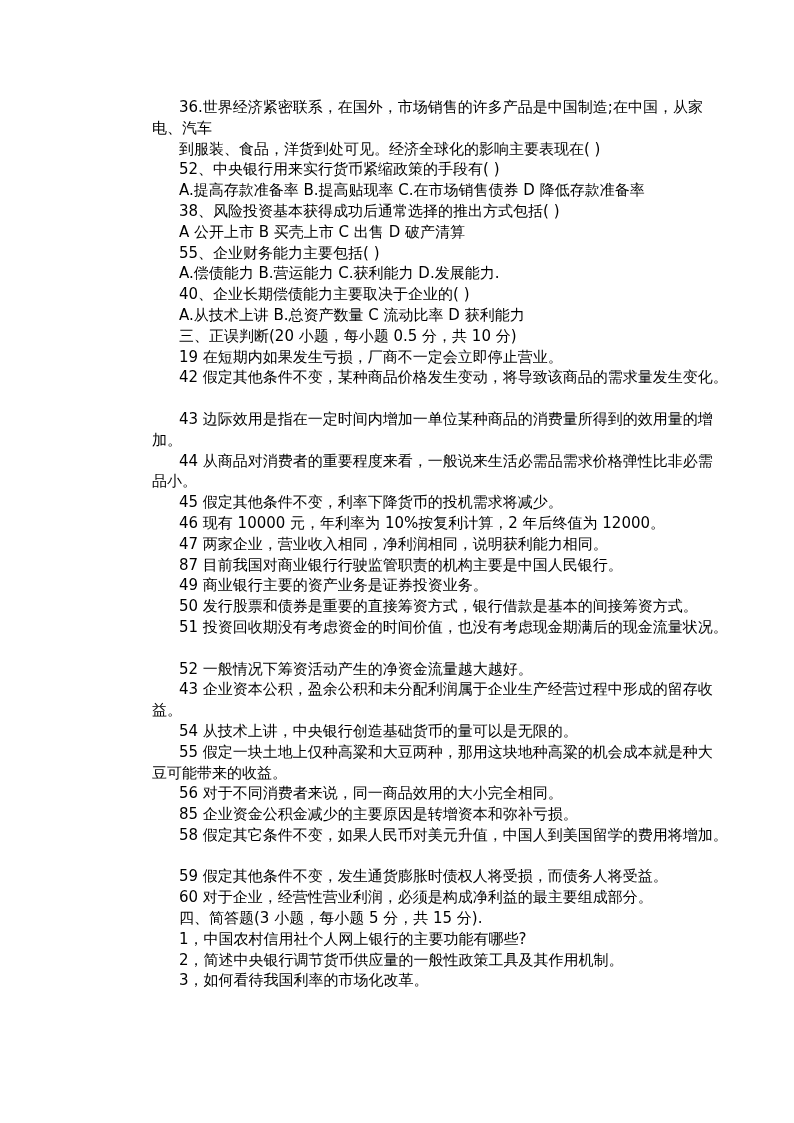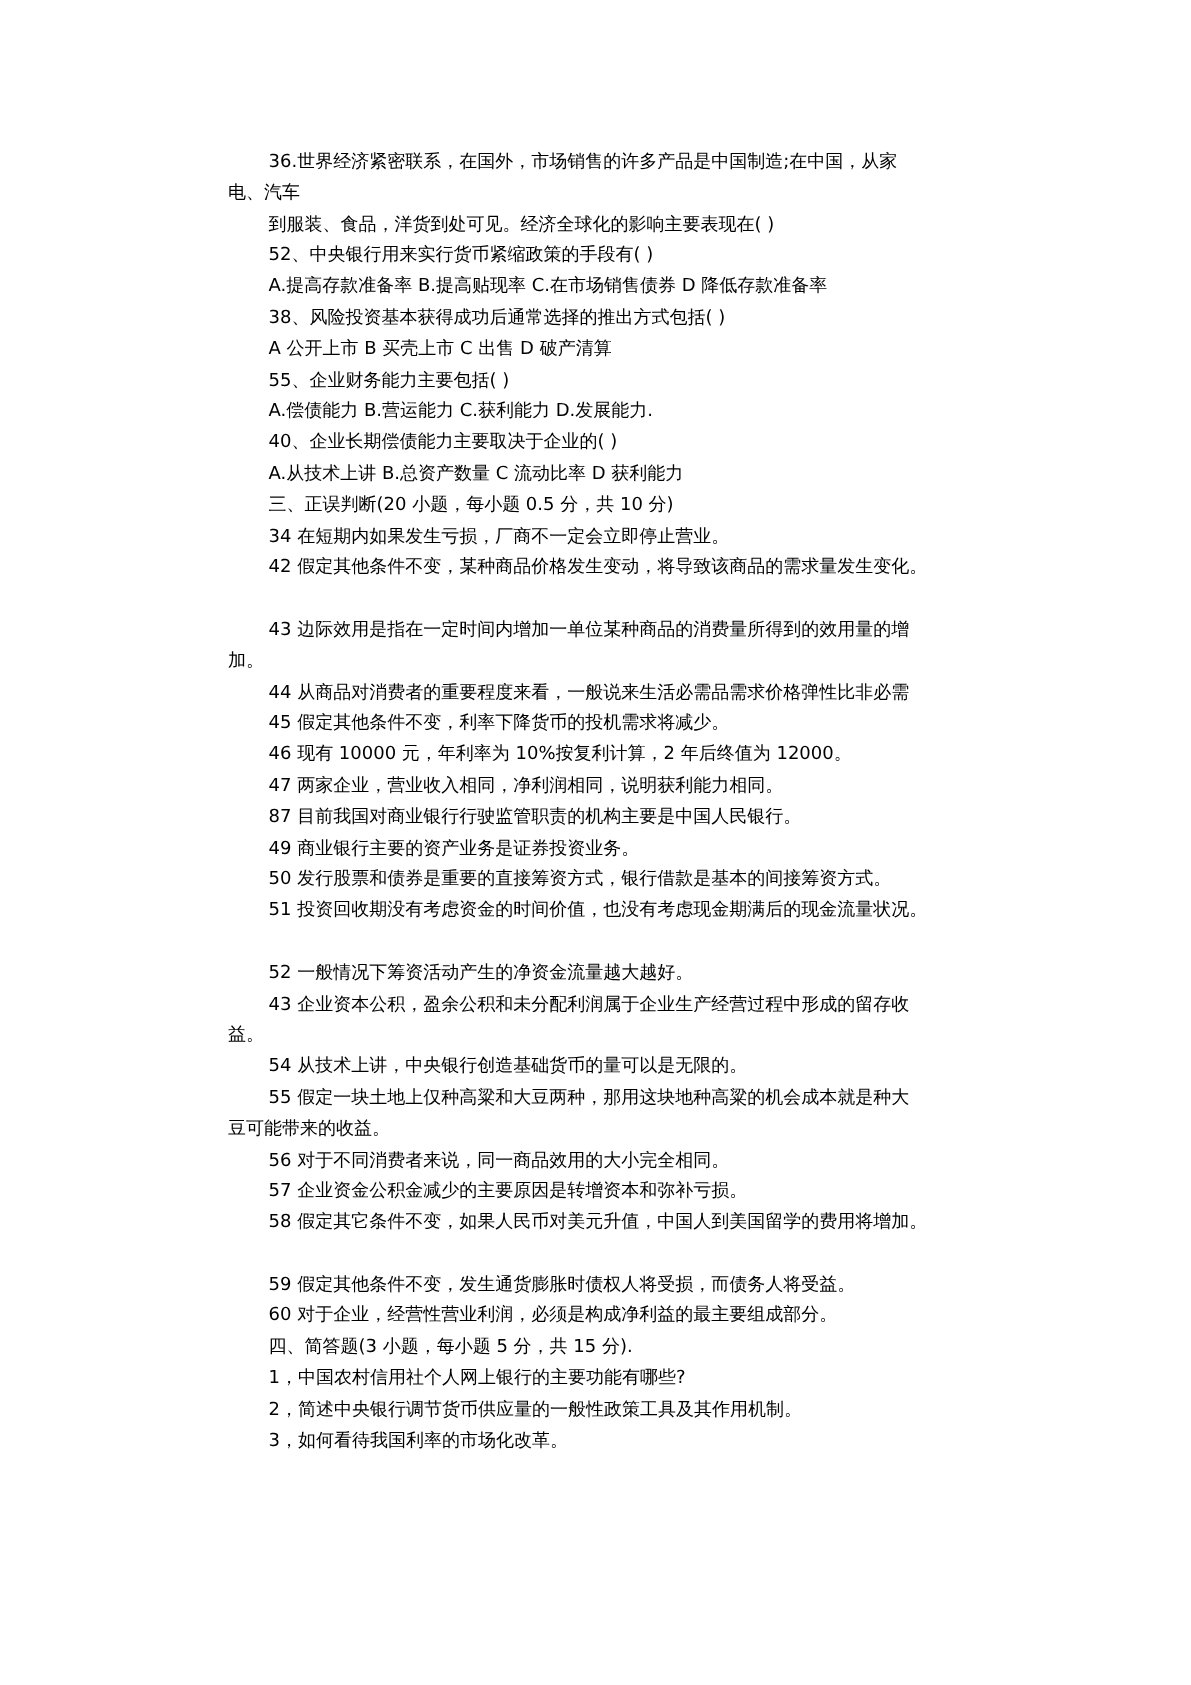--- a/index.html
+++ b/index.html
@@ -1,60 +1,61 @@
 <!DOCTYPE html>
 <html><head>
   <meta charset="utf-8">
   <style>
     html, body { margin: 0; padding: 0; background: #ffffff; }
     body { width: 794px; height: 1123px; position: relative; overflow: hidden;
            font-family: "DejaVu Sans", "Liberation Sans", sans-serif; color: #000; }
     .page { position: absolute; left: 152px; top: 97px; width: 560px; }
-    .line { font-size: 12px; line-height: 20.8px; height: 20.8px; white-space: nowrap; }
+    .line { font-size: 15px; line-height: 20.8px; height: 20.8px; white-space: nowrap; }
     .ind { padding-left: 27px; }
     .blank { height: 20.8px; }
   </style>
 </head>
 <body>
 
 <div class="page" id="page">
     <div class="line ind">36.世界经济紧密联系，在国外，市场销售的许多产品是中国制造;在中国，从家</div>
     <div class="line">电、汽车</div>
     <div class="line ind">到服装、食品，洋货到处可见。经济全球化的影响主要表现在( )</div>
     <div class="line ind">52、中央银行用来实行货币紧缩政策的手段有( )</div>
     <div class="line ind">A.提高存款准备率 B.提高贴现率 C.在市场销售债券 D 降低存款准备率</div>
     <div class="line ind">38、风险投资基本获得成功后通常选择的推出方式包括( )</div>
     <div class="line ind">A 公开上市 B 买壳上市 C 出售 D 破产清算</div>
     <div class="line ind">55、企业财务能力主要包括( )</div>
     <div class="line ind">A.偿债能力 B.营运能力 C.获利能力 D.发展能力.</div>
     <div class="line ind">40、企业长期偿债能力主要取决于企业的( )</div>
     <div class="line ind">A.从技术上讲 B.总资产数量 C 流动比率 D 获利能力</div>
     <div class="line ind">三、正误判断(20 小题，每小题 0.5 分，共 10 分)</div>
-    <div class="line ind">34 在短期内如果发生亏损，厂商不一定会立即停止营业。</div>
+    <div class="line ind">19 在短期内如果发生亏损，厂商不一定会立即停止营业。</div>
     <div class="line ind">42 假定其他条件不变，某种商品价格发生变动，将导致该商品的需求量发生变化。</div>
     <div class="line blank"></div>
     <div class="line ind">43 边际效用是指在一定时间内增加一单位某种商品的消费量所得到的效用量的增</div>
     <div class="line">加。</div>
     <div class="line ind">44 从商品对消费者的重要程度来看，一般说来生活必需品需求价格弹性比非必需</div>
+    <div class="line">品小。</div>
     <div class="line ind">45 假定其他条件不变，利率下降货币的投机需求将减少。</div>
     <div class="line ind">46 现有 10000 元，年利率为 10%按复利计算，2 年后终值为 12000。</div>
     <div class="line ind">47 两家企业，营业收入相同，净利润相同，说明获利能力相同。</div>
     <div class="line ind">87 目前我国对商业银行行驶监管职责的机构主要是中国人民银行。</div>
     <div class="line ind">49 商业银行主要的资产业务是证券投资业务。</div>
     <div class="line ind">50 发行股票和债券是重要的直接筹资方式，银行借款是基本的间接筹资方式。</div>
     <div class="line ind">51 投资回收期没有考虑资金的时间价值，也没有考虑现金期满后的现金流量状况。</div>
     <div class="line blank"></div>
     <div class="line ind">52 一般情况下筹资活动产生的净资金流量越大越好。</div>
     <div class="line ind">43 企业资本公积，盈余公积和未分配利润属于企业生产经营过程中形成的留存收</div>
     <div class="line">益。</div>
     <div class="line ind">54 从技术上讲，中央银行创造基础货币的量可以是无限的。</div>
     <div class="line ind">55 假定一块土地上仅种高粱和大豆两种，那用这块地种高粱的机会成本就是种大</div>
     <div class="line">豆可能带来的收益。</div>
     <div class="line ind">56 对于不同消费者来说，同一商品效用的大小完全相同。</div>
-    <div class="line ind">57 企业资金公积金减少的主要原因是转增资本和弥补亏损。</div>
+    <div class="line ind">85 企业资金公积金减少的主要原因是转增资本和弥补亏损。</div>
     <div class="line ind">58 假定其它条件不变，如果人民币对美元升值，中国人到美国留学的费用将增加。</div>
     <div class="line blank"></div>
     <div class="line ind">59 假定其他条件不变，发生通货膨胀时债权人将受损，而债务人将受益。</div>
     <div class="line ind">60 对于企业，经营性营业利润，必须是构成净利益的最主要组成部分。</div>
     <div class="line ind">四、简答题(3 小题，每小题 5 分，共 15 分).</div>
     <div class="line ind">1，中国农村信用社个人网上银行的主要功能有哪些?</div>
     <div class="line ind">2，简述中央银行调节货币供应量的一般性政策工具及其作用机制。</div>
     <div class="line ind">3，如何看待我国利率的市场化改革。</div>
   </div>
 

